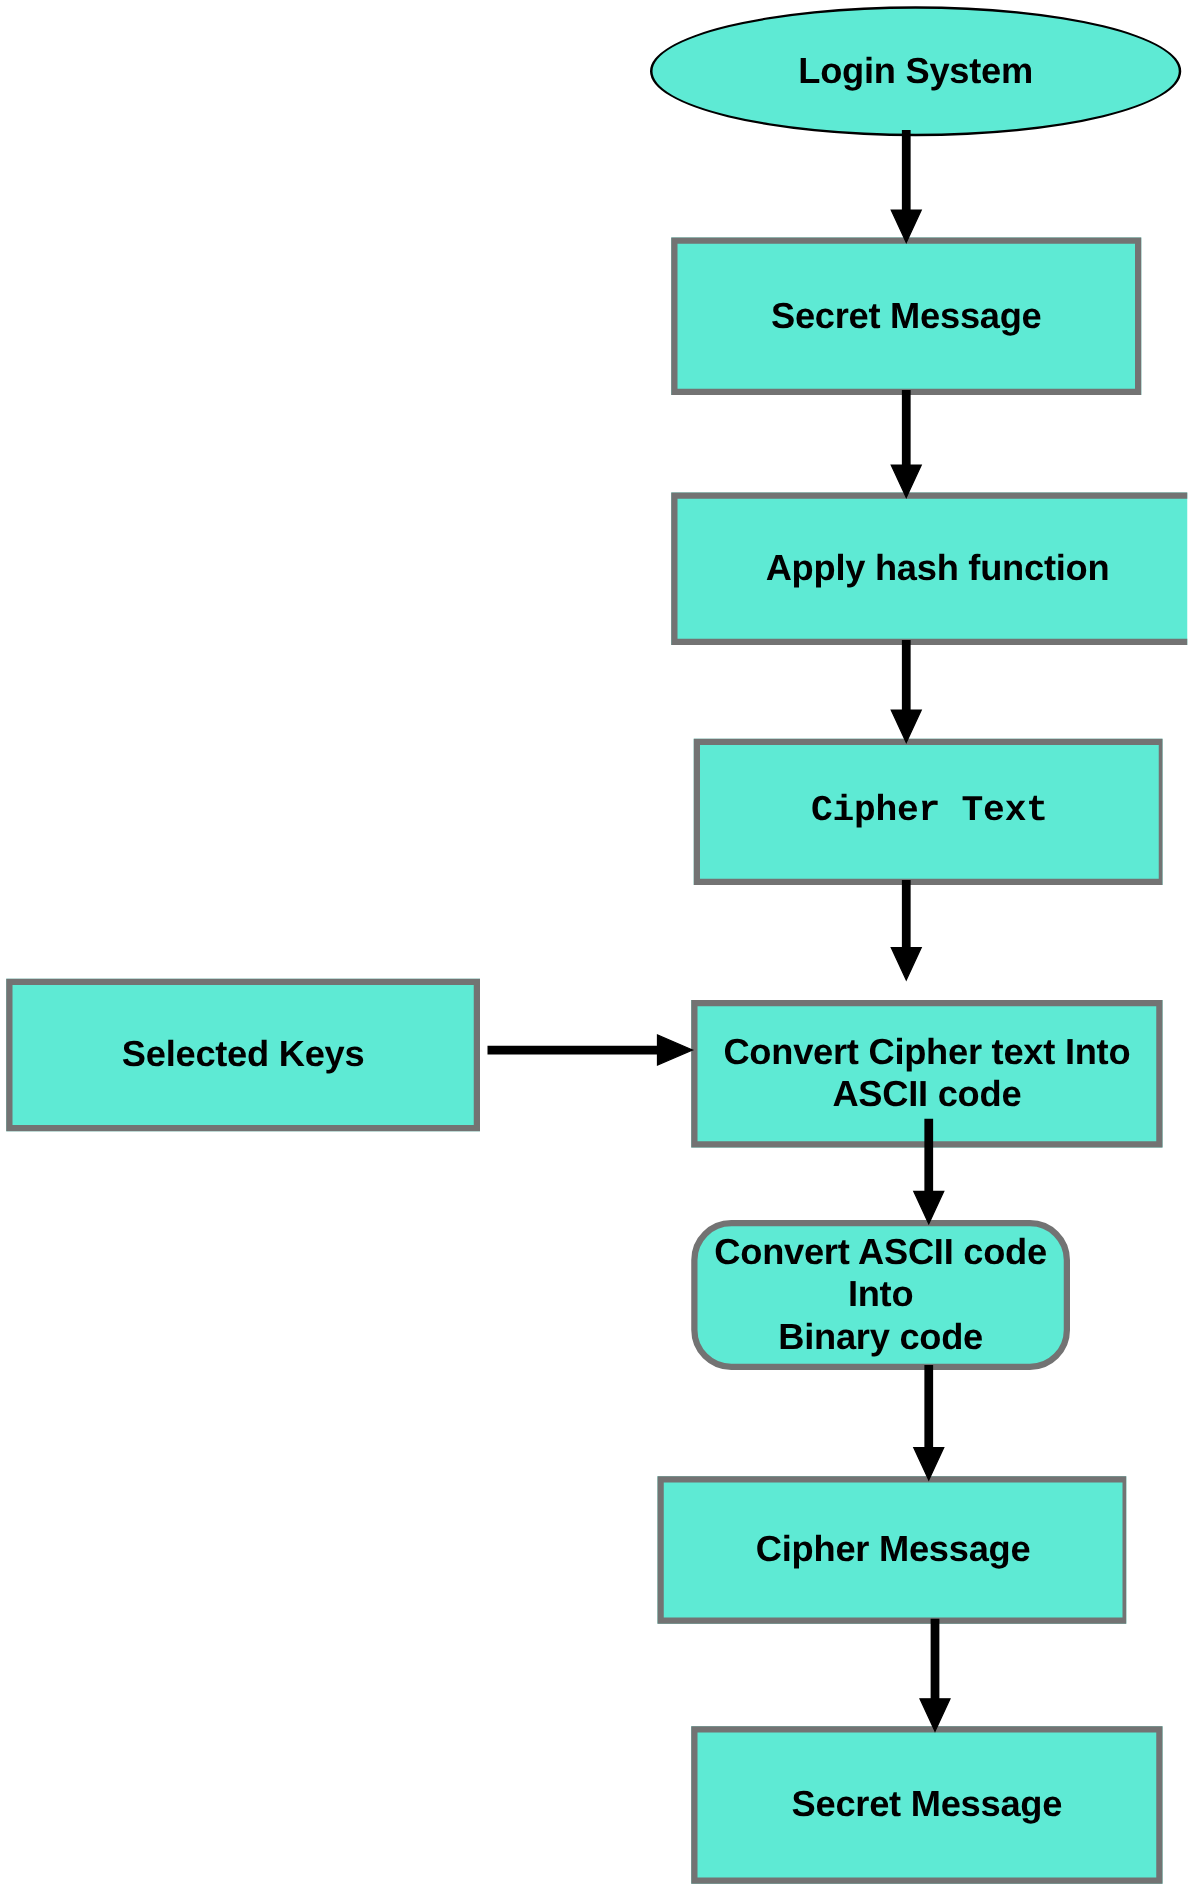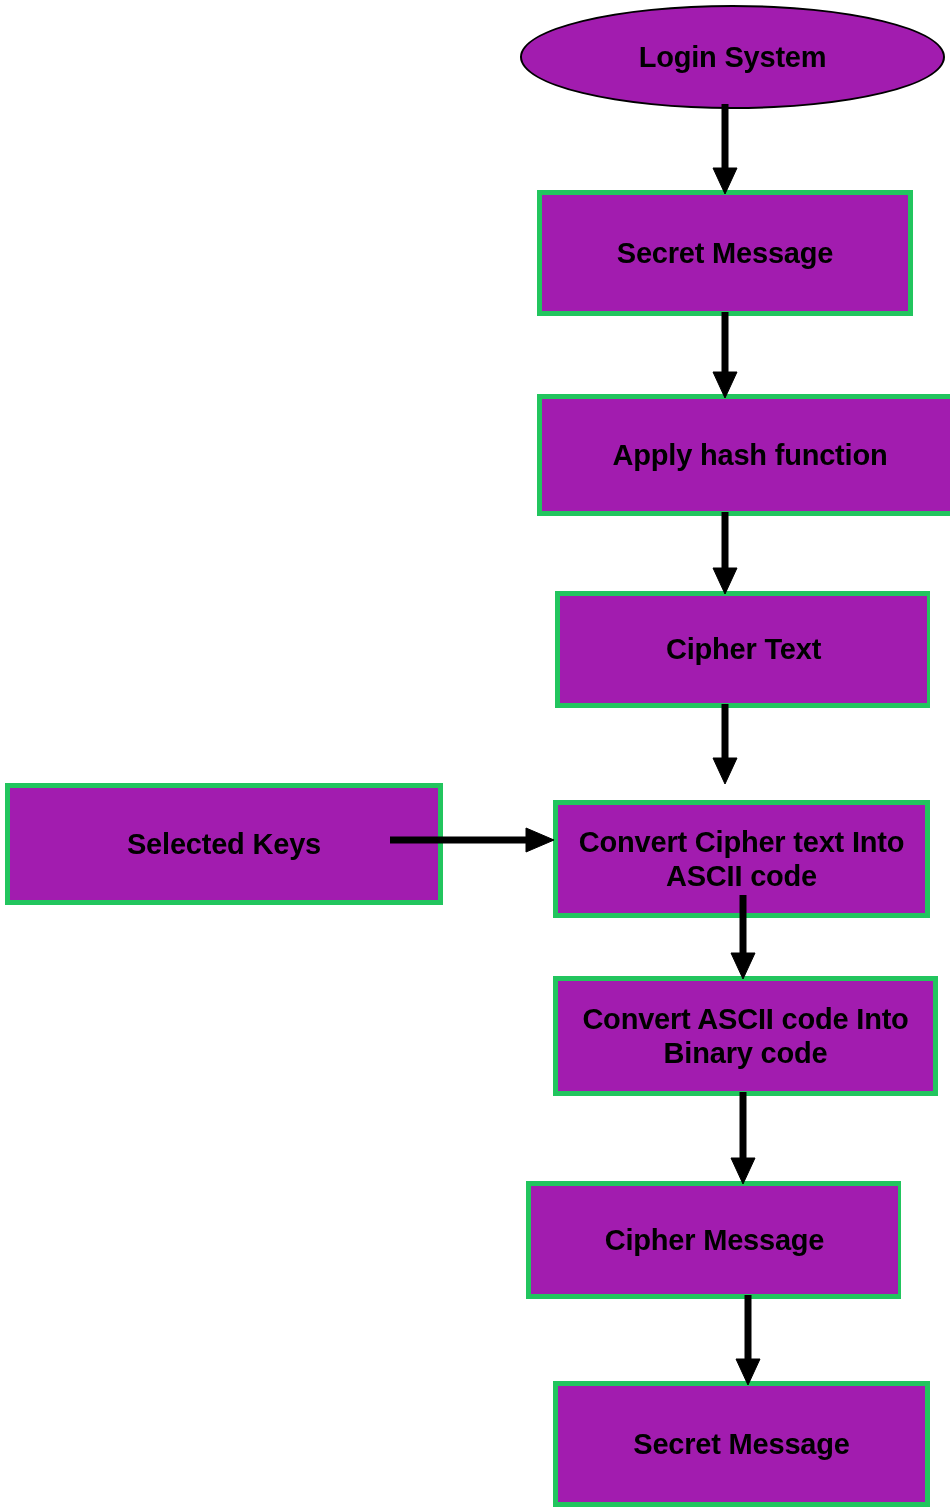--- a/index.html
+++ b/index.html
@@ -20,26 +20,26 @@
   }
   .node {
     position: absolute;
     box-sizing: border-box;
     display: flex;
     align-items: center;
     justify-content: center;
     text-align: center;
     color: #000000;
     font-weight: bold;
-    background: #a21caf;
+    background: #5eead4;
     line-height: 1.18;
     letter-spacing: -0.2px;
   }
   .box {
-    border: 5px solid #22c55e;
+    border: 5px solid #737373;
   }
   .box-thin-right {
     border-right-width: 3px;
   }
   .ellipse {
     border: 2px solid #000000;
     border-radius: 50%;
   }
   .node .label {
     display: block;
@@ -67,34 +67,34 @@
   </div>
 
   <div class="node box" style="left:537px; top:190px; width:376px; height:126px; font-size:29px;">
     <span class="label">Secret Message</span>
   </div>
 
   <div class="node box" style="left:537px; top:394px; width:426px; height:122px; font-size:29px;">
     <span class="label">Apply hash function</span>
   </div>
 
-  <div class="node box box-thin-right" style="left:555px; top:591px; width:375px; height:117px; font-size:29px;">
+  <div class="node box box-thin-right" style="left:555px; top:591px; width:375px; height:117px; font-size:29px;font-family:Liberation Mono, monospace;">
     <span class="label">Cipher Text</span>
   </div>
 
-  <div class="node box" style="left:5px; top:783px; width:438px; height:122px; font-size:29px;">
+  <div class="node box" style="left:5px; top:783px; width:379px; height:122px; font-size:29px;">
     <span class="label">Selected Keys</span>
   </div>
 
   <div class="node box" style="left:553px; top:800px; width:377px; height:118px; font-size:29px;">
     <span class="label">Convert Cipher text Into
 ASCII code</span>
   </div>
 
-  <div class="node box" style="left:553px; top:976px; width:385px; height:120px; font-size:29px;">
+  <div class="node box" style="left:553px; top:976px; width:303px; height:120px; font-size:29px;border-radius:32px;">
     <span class="label">Convert ASCII code Into
 Binary code</span>
   </div>
 
   <div class="node box box-thin-right" style="left:526px; top:1181px; width:375px; height:118px; font-size:29px;">
     <span class="label">Cipher Message</span>
   </div>
 
   <div class="node box" style="left:553px; top:1381px; width:377px; height:126px; font-size:29px;">
     <span class="label">Secret Message</span>

